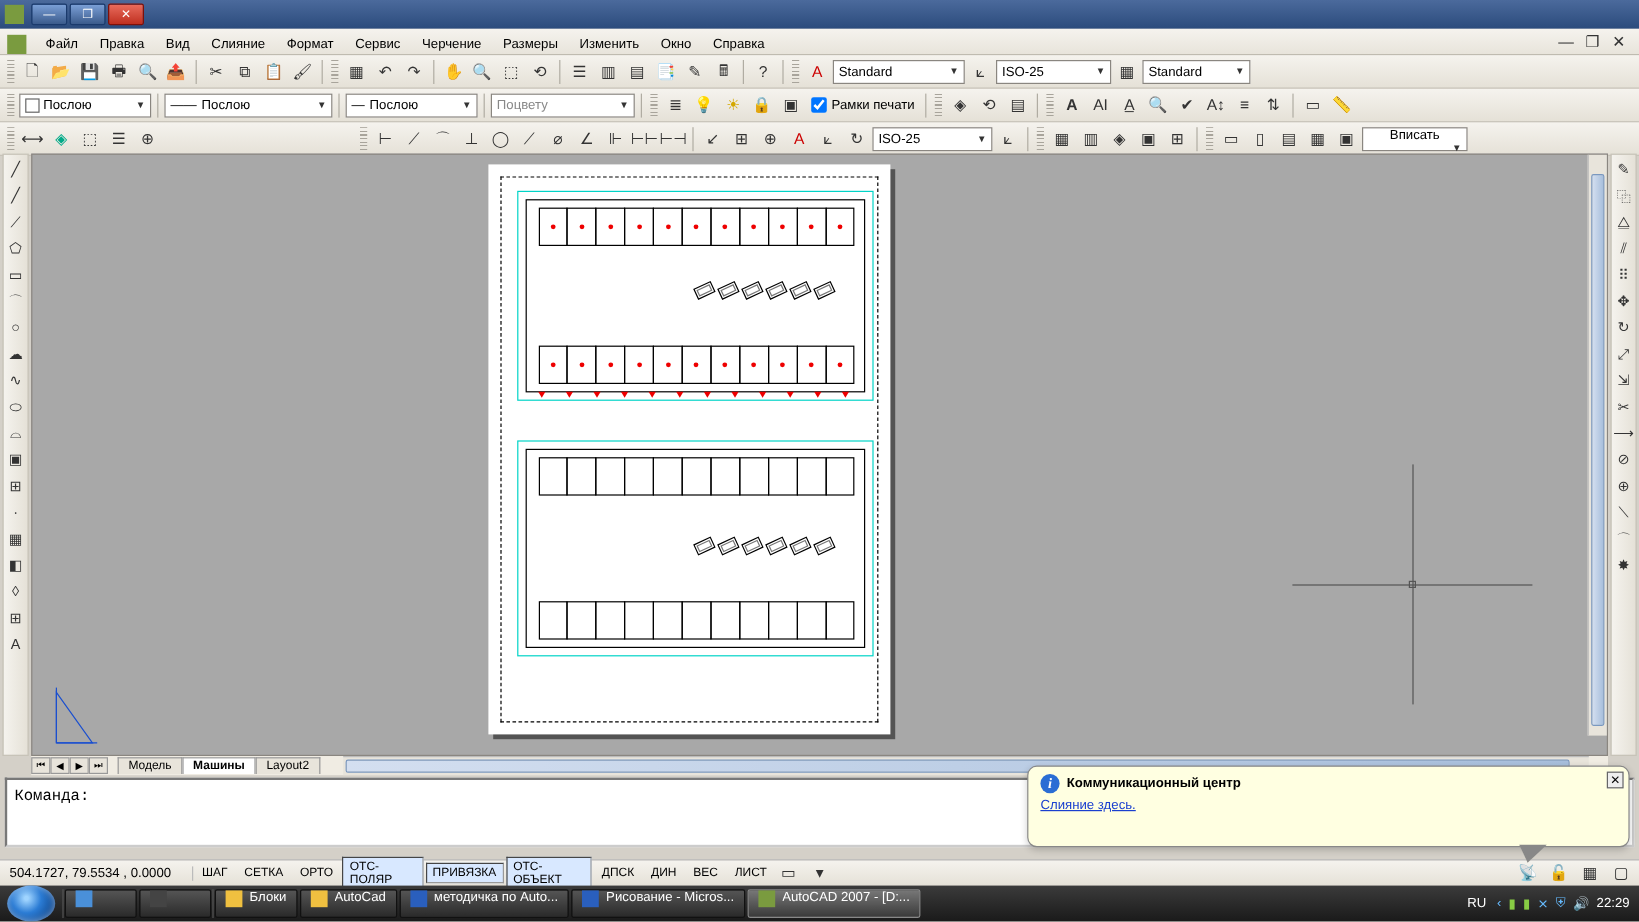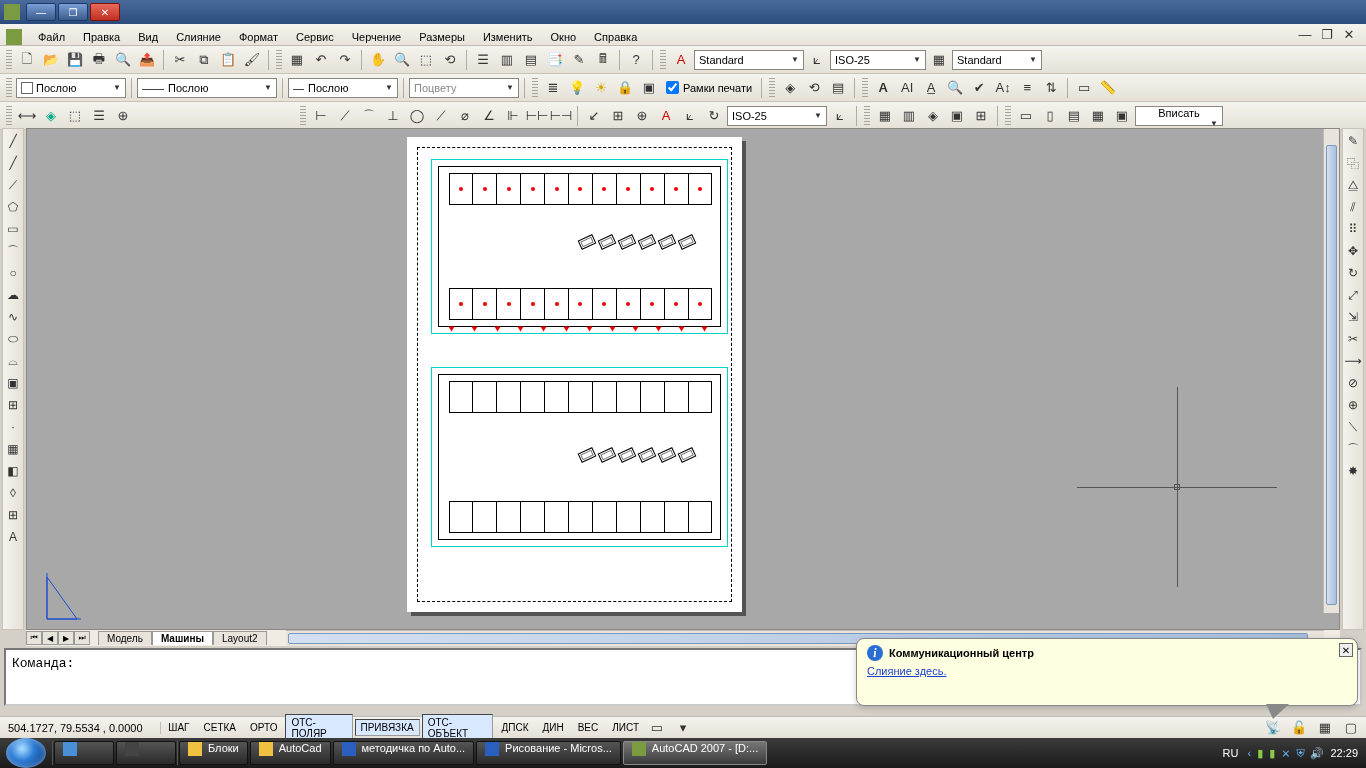--- a/index.html
+++ b/index.html
@@ -169,21 +169,21 @@
       <span>Послою</span>
       <span class="drop">▼</span>
     </div>
   <span class="sep"></span>
   <div class="combo" style="width:110px;">
       <span style="margin-right:4px;">—</span>
       <span>Послою</span>
       <span class="drop">▼</span>
     </div>
   <span class="sep"></span>
-  <div class="combo" style="width:110px; color:#888;">
+  <div class="combo" style="width:120px; color:#888;">
       <span>Поцвету</span>
       <span class="drop">▼</span>
     </div>
   <span class="sep"></span>
   <span class="grip"></span>
   <div class="tbtn">≣</div>
   <div class="tbtn" style="color:#d4a800;">💡</div>
   <div class="tbtn" style="color:#d4a800;">☀</div>
   <div class="tbtn">🔒</div>
   <div class="tbtn">▣</div>

